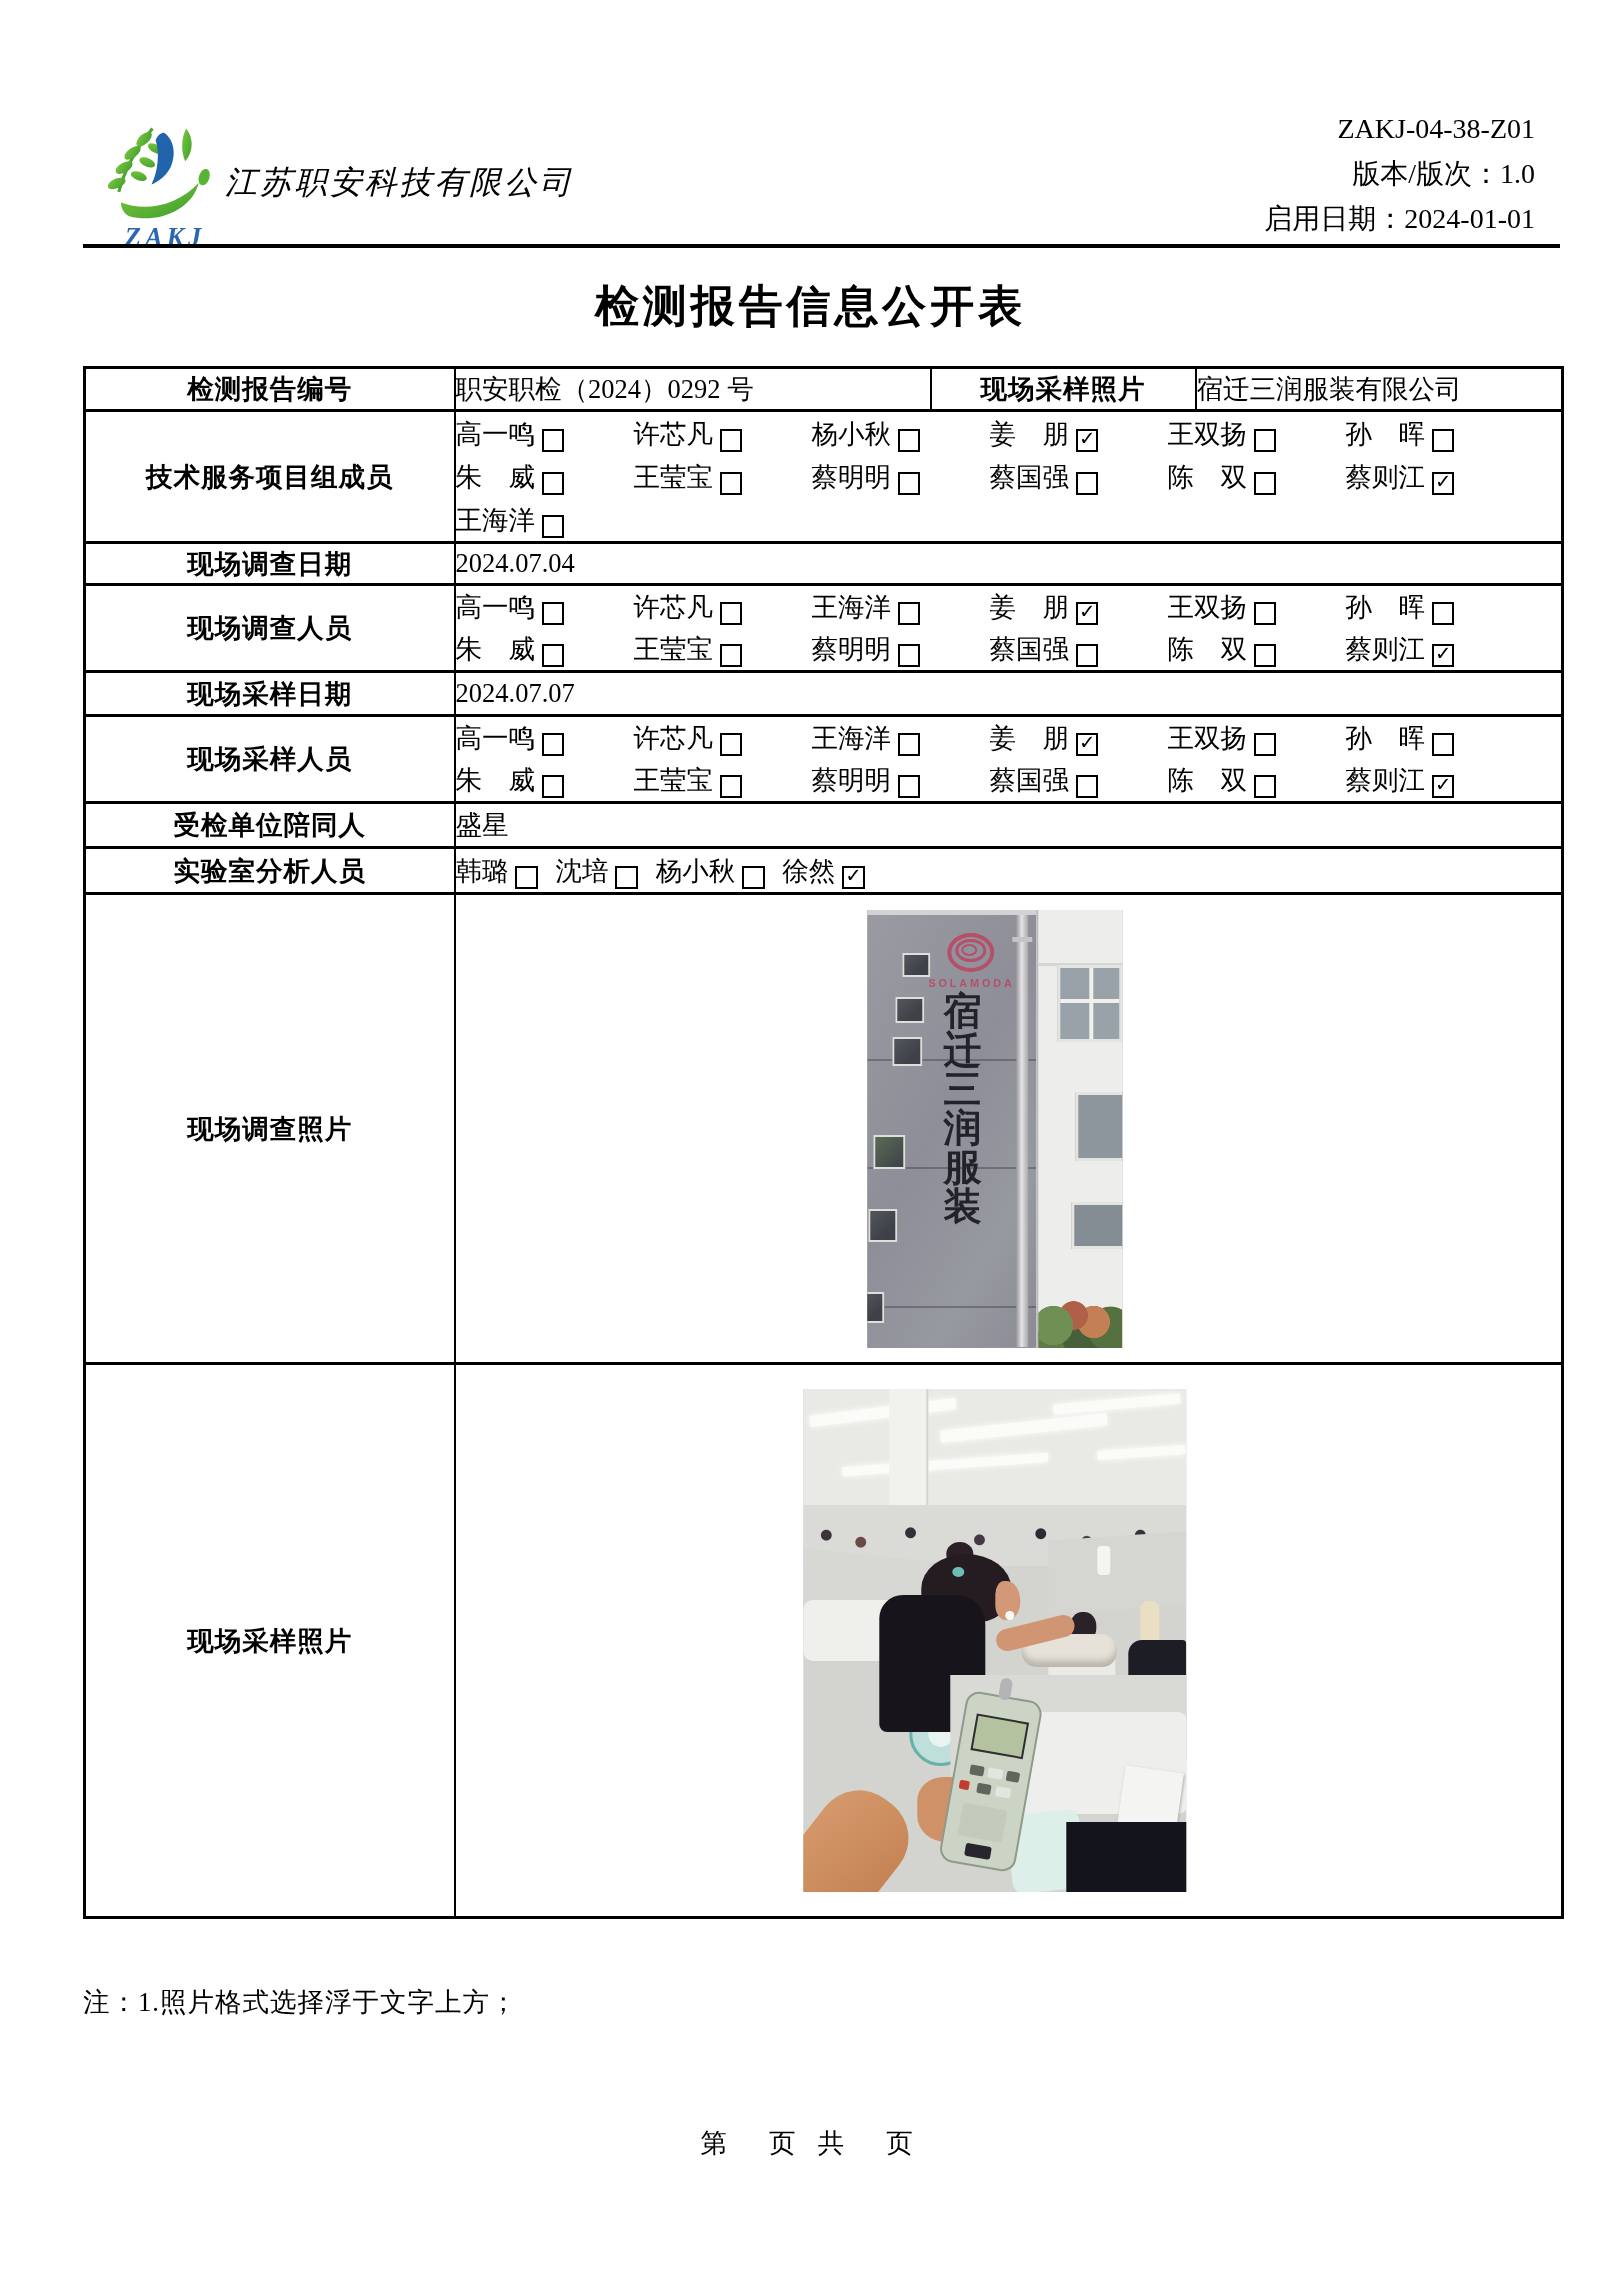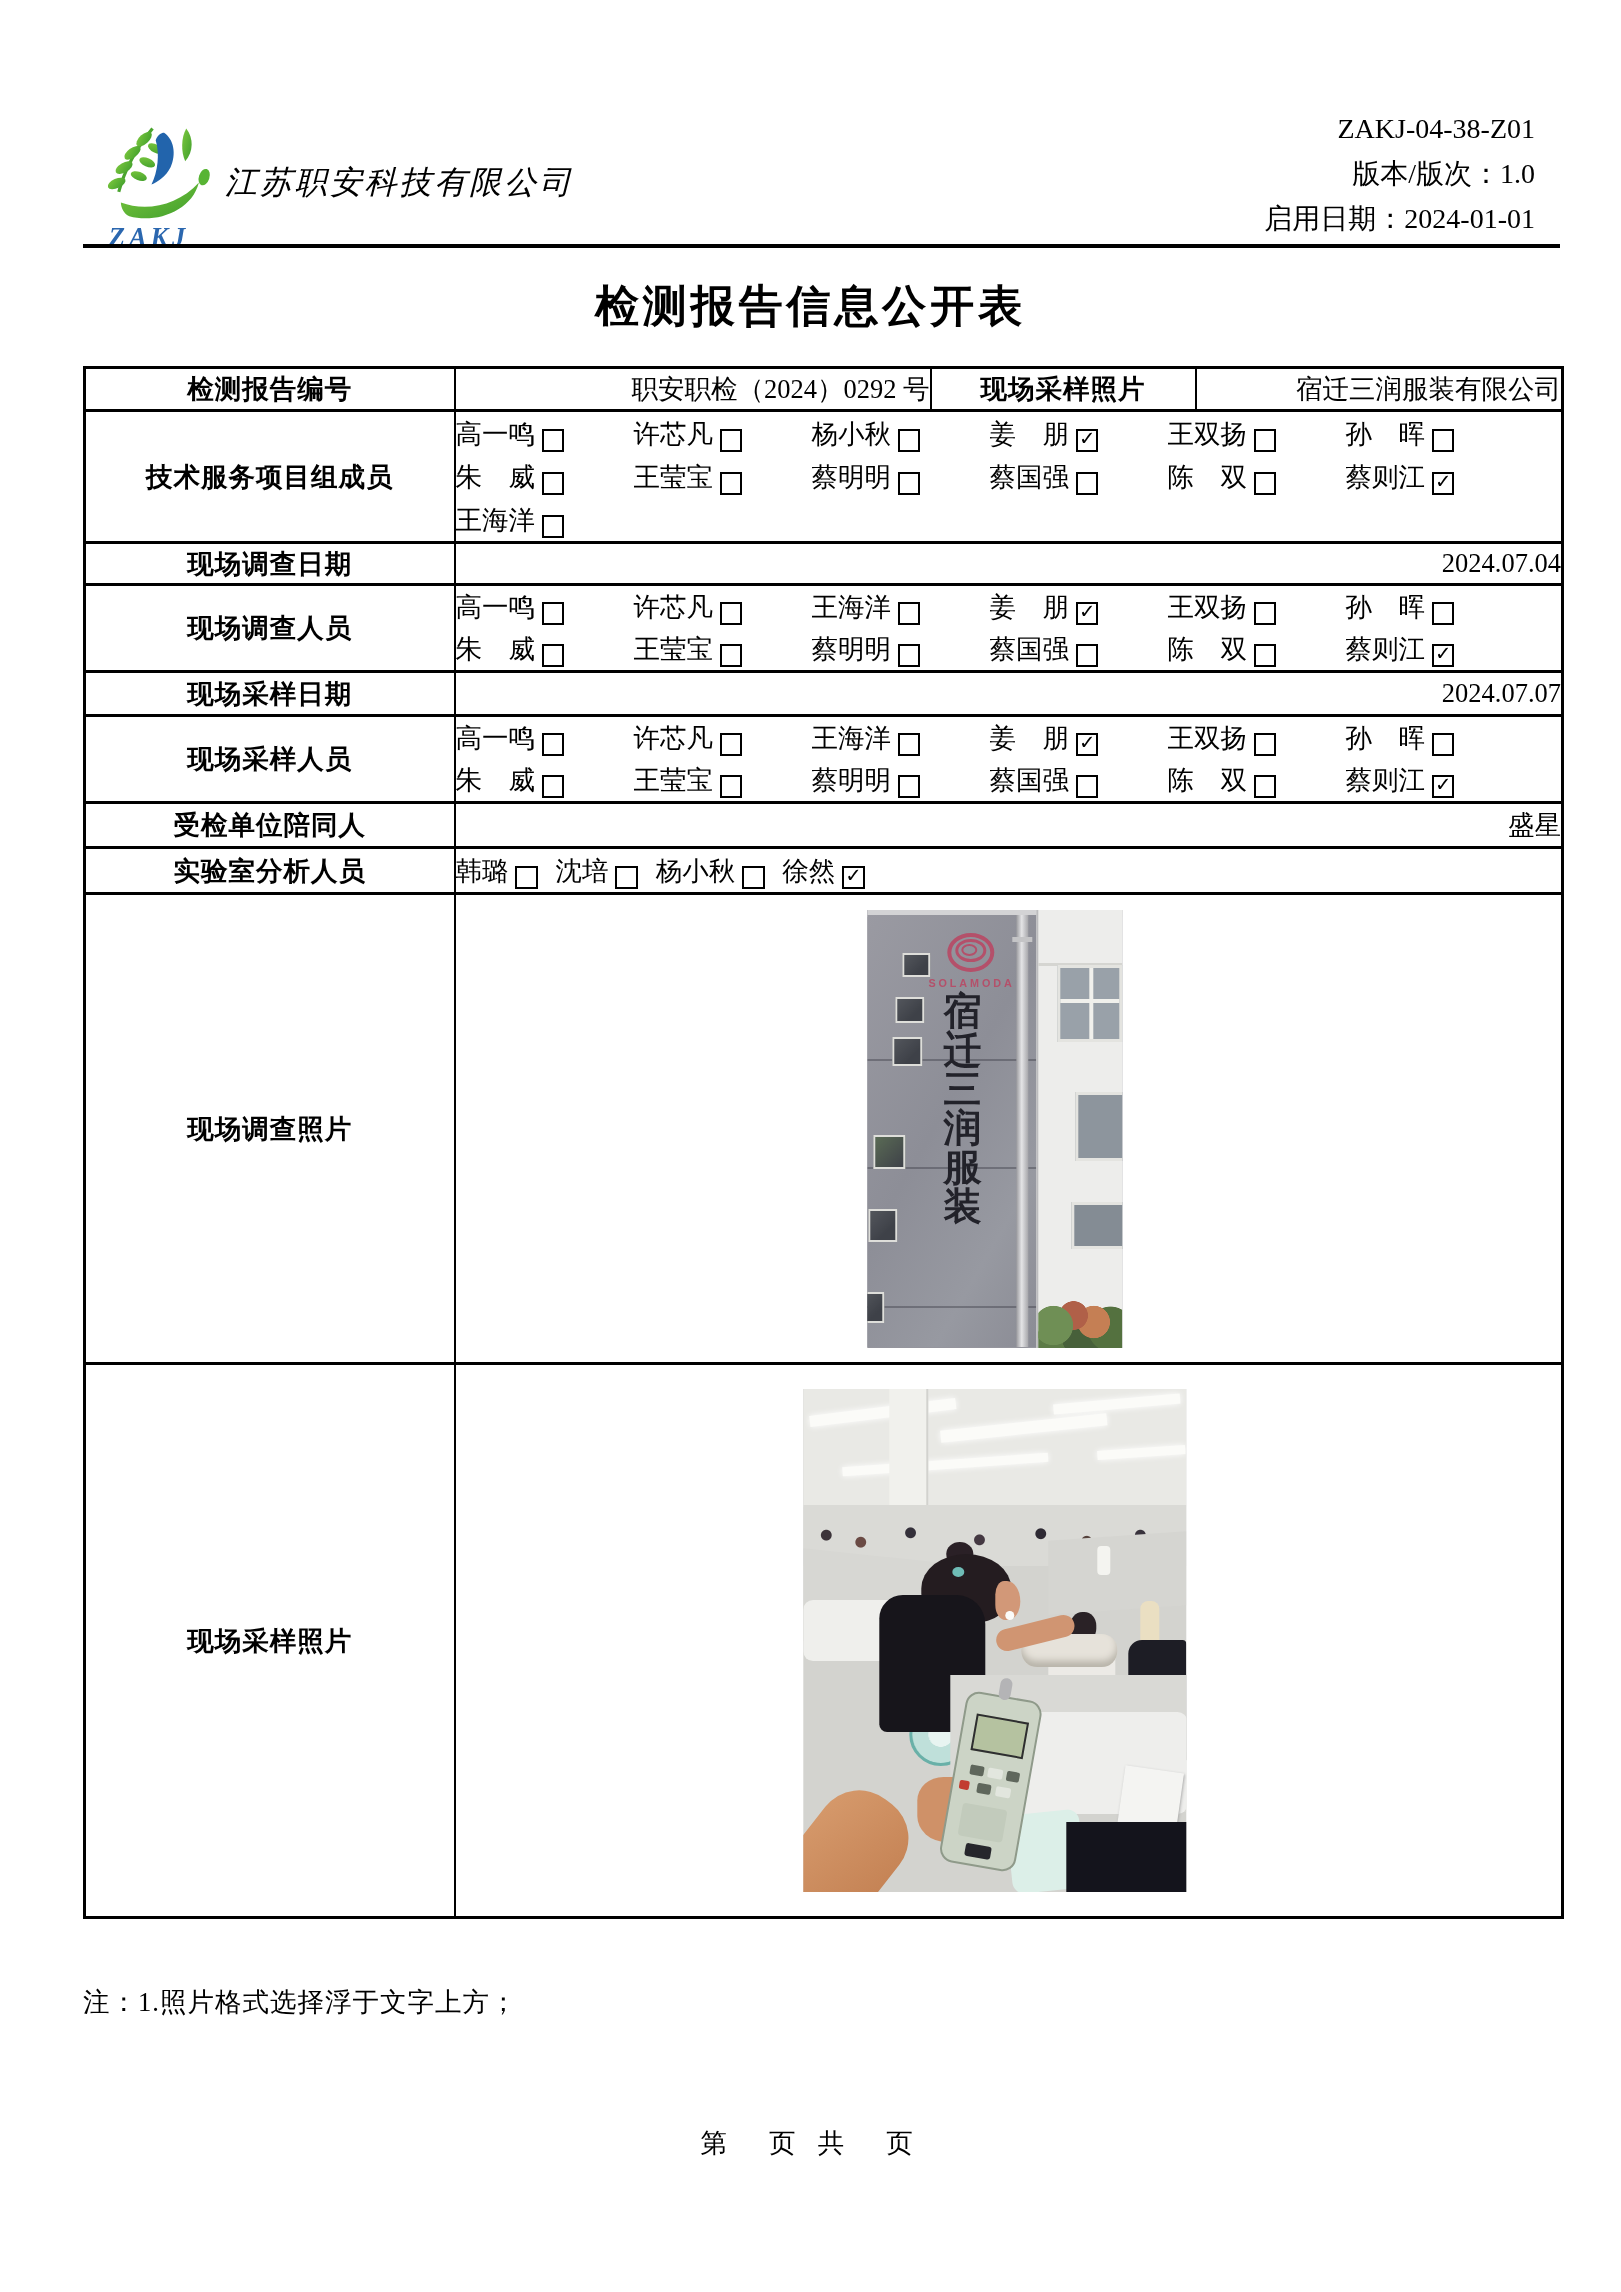--- a/index.html
+++ b/index.html
@@ -1,36 +1,36 @@
 <!DOCTYPE html>
 <html><head>
 <meta charset="utf-8">
 <style>
   html,body{margin:0;padding:0;background:#888;}
   .page{position:relative;width:1621px;height:2293px;background:#fff;margin:0 auto;
         font-family:"Liberation Serif","DejaVu Serif",serif;color:#000;overflow:hidden;}
 
   
   .logo-svg{position:absolute;left:104px;top:122px;width:116px;height:106px;}
-  .logo-caption{position:absolute;left:100px;top:222px;width:98px;text-align:center;
+  .logo-caption{position:absolute;left:116px;top:222px;width:98px;text-align:center;
     font-style:italic;font-weight:bold;font-size:26.5px;letter-spacing:3.9px;color:#2b67af;}
   .company-name{position:absolute;left:225px;top:161px;font-size:32px;letter-spacing:2.9px;font-style:italic;}
   .doc-meta{position:absolute;right:86px;top:106px;text-align:right;font-size:28px;line-height:45px;}
   .header-rule{position:absolute;left:83px;top:244px;width:1477px;height:3.9px;background:#000;}
 
   .doc-title{position:absolute;left:0;top:277px;width:100%;text-align:center;
     font-family:"Liberation Sans","DejaVu Sans",sans-serif;font-weight:bold;font-size:44px;letter-spacing:3.9px;}
 
   
   table.main{position:absolute;left:83px;top:366px;width:1477px;border-collapse:collapse;
     table-layout:fixed;border:3.9px solid #000;}
   table.main td{border:2px solid #000;border-top-width:3.9px;border-bottom-width:3.9px;
     padding:0;font-size:26.5px;vertical-align:middle;overflow:hidden;margin-top:18px;}
   td.lbl{font-family:"Liberation Sans","DejaVu Sans",sans-serif;font-weight:bold;text-align:center;letter-spacing:1px;}
-  td.val{text-align:right;}
+  td.val{text-align:left;}
   td.people-cell{padding-left:11.8px;}
   .pline{display:flex;align-items:center;height:43px;}
   .pline-2{height:42px;}
   .person{display:inline-flex;align-items:flex-end;width:178px;}
   .pline-lab .person{width:auto;margin-right:17.6px;}
   .pname{white-space:pre;}
   .cb{display:inline-block;width:18.6px;height:18.6px;border:2.9px solid #000;margin-left:6.9px;
       text-align:center;line-height:16.7px;font-size:19.6px;font-weight:bold;
       font-family:"DejaVu Sans",sans-serif;}
   td.photo-cell{text-align:center;}

